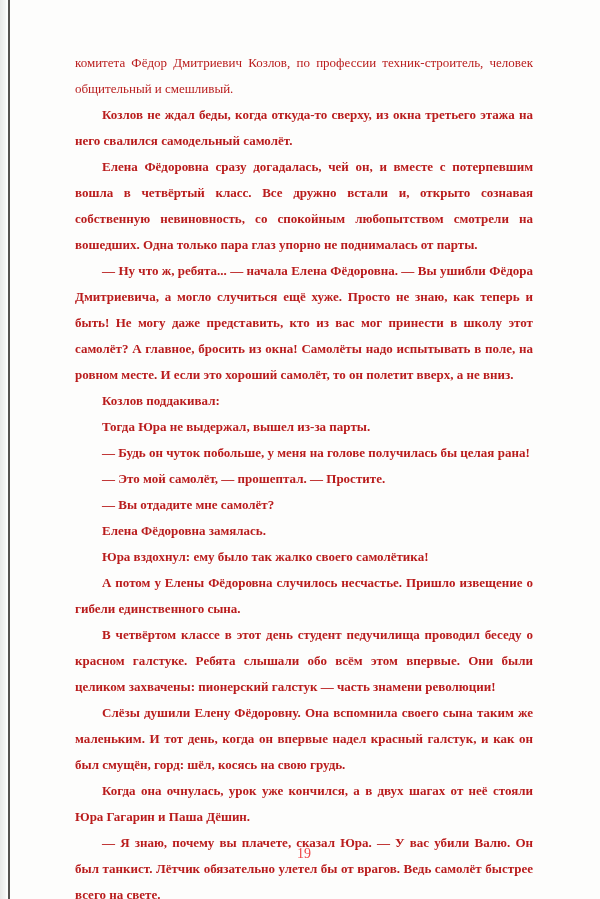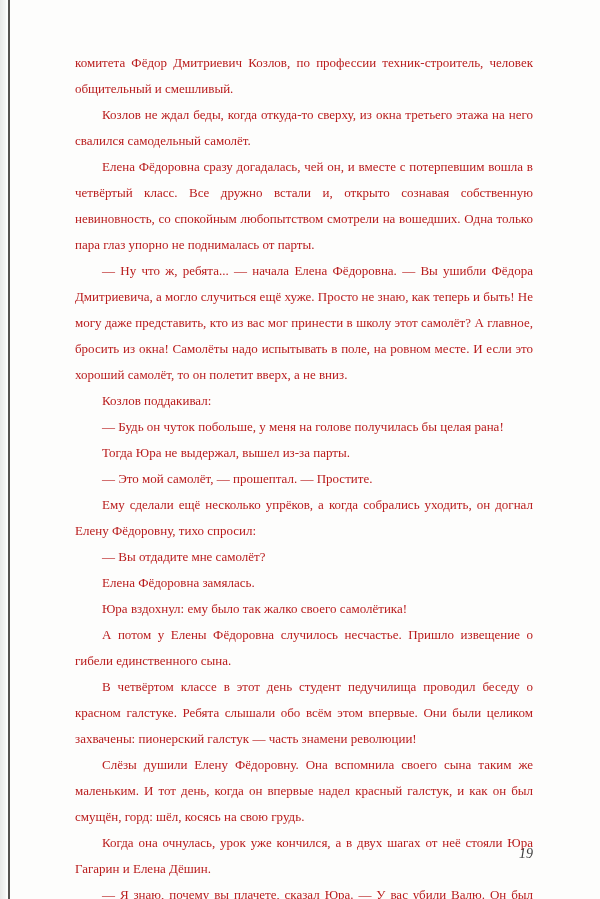--- a/index.html
+++ b/index.html
@@ -39,51 +39,50 @@
     font-size: 13px;
     line-height: 26px;
     text-align: justify;
   }
   .para {
     margin: 0;
     text-indent: 0;
   }
   .para.indent {
     text-indent: 27px;
+    font-weight: bold;
   }
   .page-number {
     position: absolute;
     left: 75px;
     width: 458px;
     top: 846px;
-    text-align: right;
+    text-align: center;
     font-size: 14px;
-    color: #404040;
-    font-style: italic;
+    color: #ef4444;
   }
 </style>
 </head>
 <body>
 
 <div class="scan-edge"></div>
 <div class="binding-line"></div>
 
 <div class="page-content">
     <p class="para">комитета Фёдор Дмитриевич Козлов, по профессии техник-строитель, человек общительный и смешливый.</p>
     <p class="para indent">Козлов не ждал беды, когда откуда-то сверху, из окна третьего этажа на него свалился самодельный самолёт.</p>
     <p class="para indent">Елена Фёдоровна сразу догадалась, чей он, и вместе с потерпевшим вошла в четвёртый класс. Все дружно встали и, открыто сознавая собственную невиновность, со спокойным любопытством смотрели на вошедших. Одна только пара глаз упорно не поднималась от парты.</p>
     <p class="para indent">— Ну что ж, ребята... — начала Елена Фёдоровна. — Вы ушибли Фёдора Дмитриевича, а могло случиться ещё хуже. Просто не знаю, как теперь и быть! Не могу даже представить, кто из вас мог принести в школу этот самолёт? А главное, бросить из окна! Самолёты надо испытывать в поле, на ровном месте. И если это хороший самолёт, то он полетит вверх, а не вниз.</p>
     <p class="para indent">Козлов поддакивал:</p>
+    <p class="para indent">Тогда Юра не выдержал, вышел из-за парты.</p>
     <p class="para indent">— Будь он чуток побольше, у меня на голове получилась бы целая рана!</p>
-    <p class="para indent">Тогда Юра не выдержал, вышел из-за парты.</p>
     <p class="para indent">— Это мой самолёт, — прошептал. — Простите.</p>
-    <p class="para indent">Ему сделали ещё несколько упрёков, а когда собрались уходить, он догнал Елену Фёдоровну, тихо спросил:</p>
     <p class="para indent">— Вы отдадите мне самолёт?</p>
     <p class="para indent">Елена Фёдоровна замялась.</p>
     <p class="para indent">Юра вздохнул: ему было так жалко своего самолётика!</p>
     <p class="para indent">А потом у Елены Фёдоровна случилось несчастье. Пришло извещение о гибели единственного сына.</p>
     <p class="para indent">В четвёртом классе в этот день студент педучилища проводил беседу о красном галстуке. Ребята слышали обо всём этом впервые. Они были целиком захвачены: пионерский галстук — часть знамени революции!</p>
     <p class="para indent">Слёзы душили Елену Фёдоровну. Она вспомнила своего сына таким же маленьким. И тот день, когда он впервые надел красный галстук, и как он был смущён, горд: шёл, косясь на свою грудь.</p>
-    <p class="para indent">Когда она очнулась, урок уже кончился, а в двух шагах от неё стояли Юра Гагарин и Елена Дёшин.</p>
+    <p class="para indent">Когда она очнулась, урок уже кончился, а в двух шагах от неё стояли Юра Гагарин и Паша Дёшин.</p>
     <p class="para indent">— Я знаю, почему вы плачете, сказал Юра. — У вас убили Валю. Он был танкист. Лётчик обязательно улетел бы от врагов. Ведь самолёт быстрее всего на свете.</p>
   </div>
 
 <div class="page-number">19</div>
 
 </body></html>

